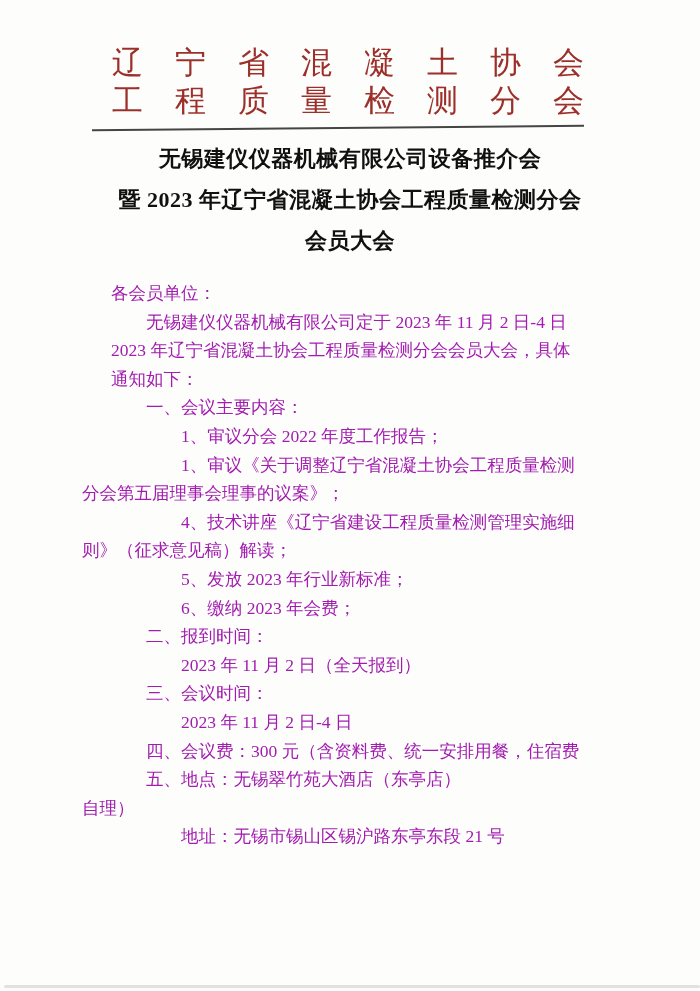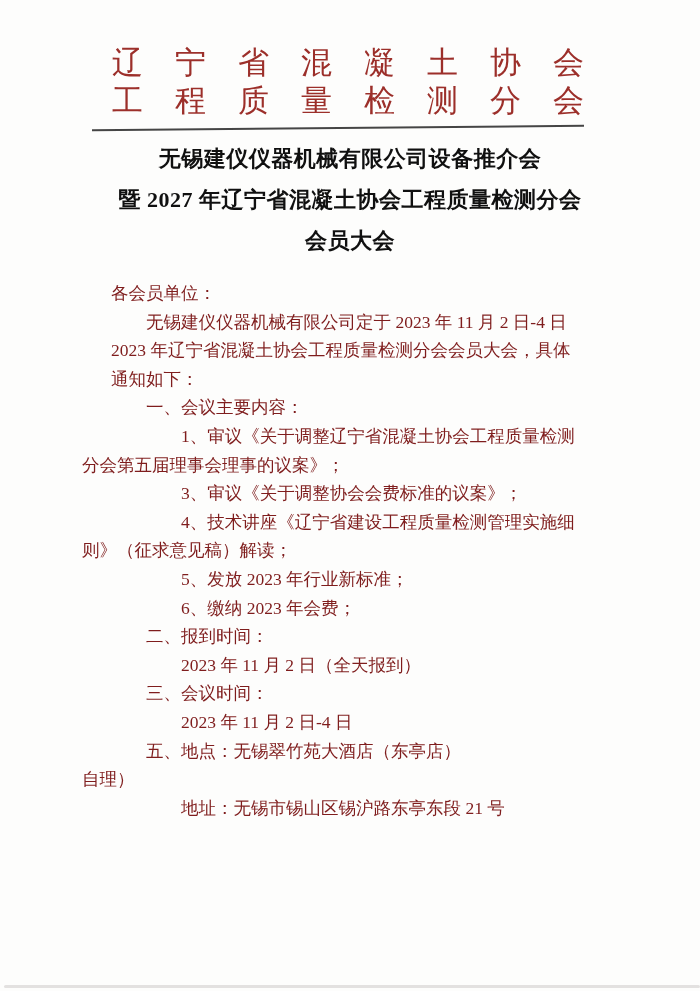--- a/index.html
+++ b/index.html
@@ -39,21 +39,21 @@
     font-weight: bold;
     color: #101010;
     letter-spacing: 0.5px;
   }
   
   .body-text {
     position: absolute;
     left: 80px; top: 279px; width: 566px;
     font-size: 17.5px; line-height: 28.6px;
     white-space: nowrap;
-    color: #7f1d1d;
+    color: #a21caf;
   }
   .bl { height: 28.6px; }
   .bl.ind0 { padding-left: 2px; }
   .bl.ind1 { padding-left: 31px; }
   .bl.ind2 { padding-left: 66px; }
   .bl.ind3 { padding-left: 101px; }
   
   .scan-edge {
     position: absolute;
     left: 4px; right: 0; bottom: 3px; height: 3px;
@@ -87,41 +87,42 @@
         <span>测</span>
         <span>分</span>
         <span>会</span>
       </div>
   </div>
 
   <div class="rule"></div>
 
   <div class="titles">
     <div>无锡建仪仪器机械有限公司设备推介会</div>
-    <div>暨 2027 年辽宁省混凝土协会工程质量检测分会</div>
+    <div>暨 2023 年辽宁省混凝土协会工程质量检测分会</div>
     <div>会员大会</div>
   </div>
 
   <div class="body-text" id="body-text">
       <div class="bl ind1">各会员单位：</div>
       <div class="bl ind2">无锡建仪仪器机械有限公司定于 2023 年 11 月 2 日-4 日</div>
       <div class="bl ind1">2023 年辽宁省混凝土协会工程质量检测分会会员大会，具体</div>
       <div class="bl ind1">通知如下：</div>
       <div class="bl ind2">一、会议主要内容：</div>
+      <div class="bl ind3">1、审议分会 2022 年度工作报告；</div>
       <div class="bl ind3">1、审议《关于调整辽宁省混凝土协会工程质量检测</div>
       <div class="bl ind0">分会第五届理事会理事的议案》；</div>
-      <div class="bl ind3">3、审议《关于调整协会会费标准的议案》；</div>
       <div class="bl ind3">4、技术讲座《辽宁省建设工程质量检测管理实施细</div>
       <div class="bl ind0">则》（征求意见稿）解读；</div>
       <div class="bl ind3">5、发放 2023 年行业新标准；</div>
       <div class="bl ind3">6、缴纳 2023 年会费；</div>
       <div class="bl ind2">二、报到时间：</div>
       <div class="bl ind3">2023 年 11 月 2 日（全天报到）</div>
       <div class="bl ind2">三、会议时间：</div>
       <div class="bl ind3">2023 年 11 月 2 日-4 日</div>
+      <div class="bl ind2">四、会议费：300 元（含资料费、统一安排用餐，住宿费</div>
       <div class="bl ind2">五、地点：无锡翠竹苑大酒店（东亭店）</div>
       <div class="bl ind0">自理）</div>
       <div class="bl ind3">地址：无锡市锡山区锡沪路东亭东段 21 号</div>
     </div>
 
   <div class="scan-edge"></div>
 
 </div>
 
 </body></html>

